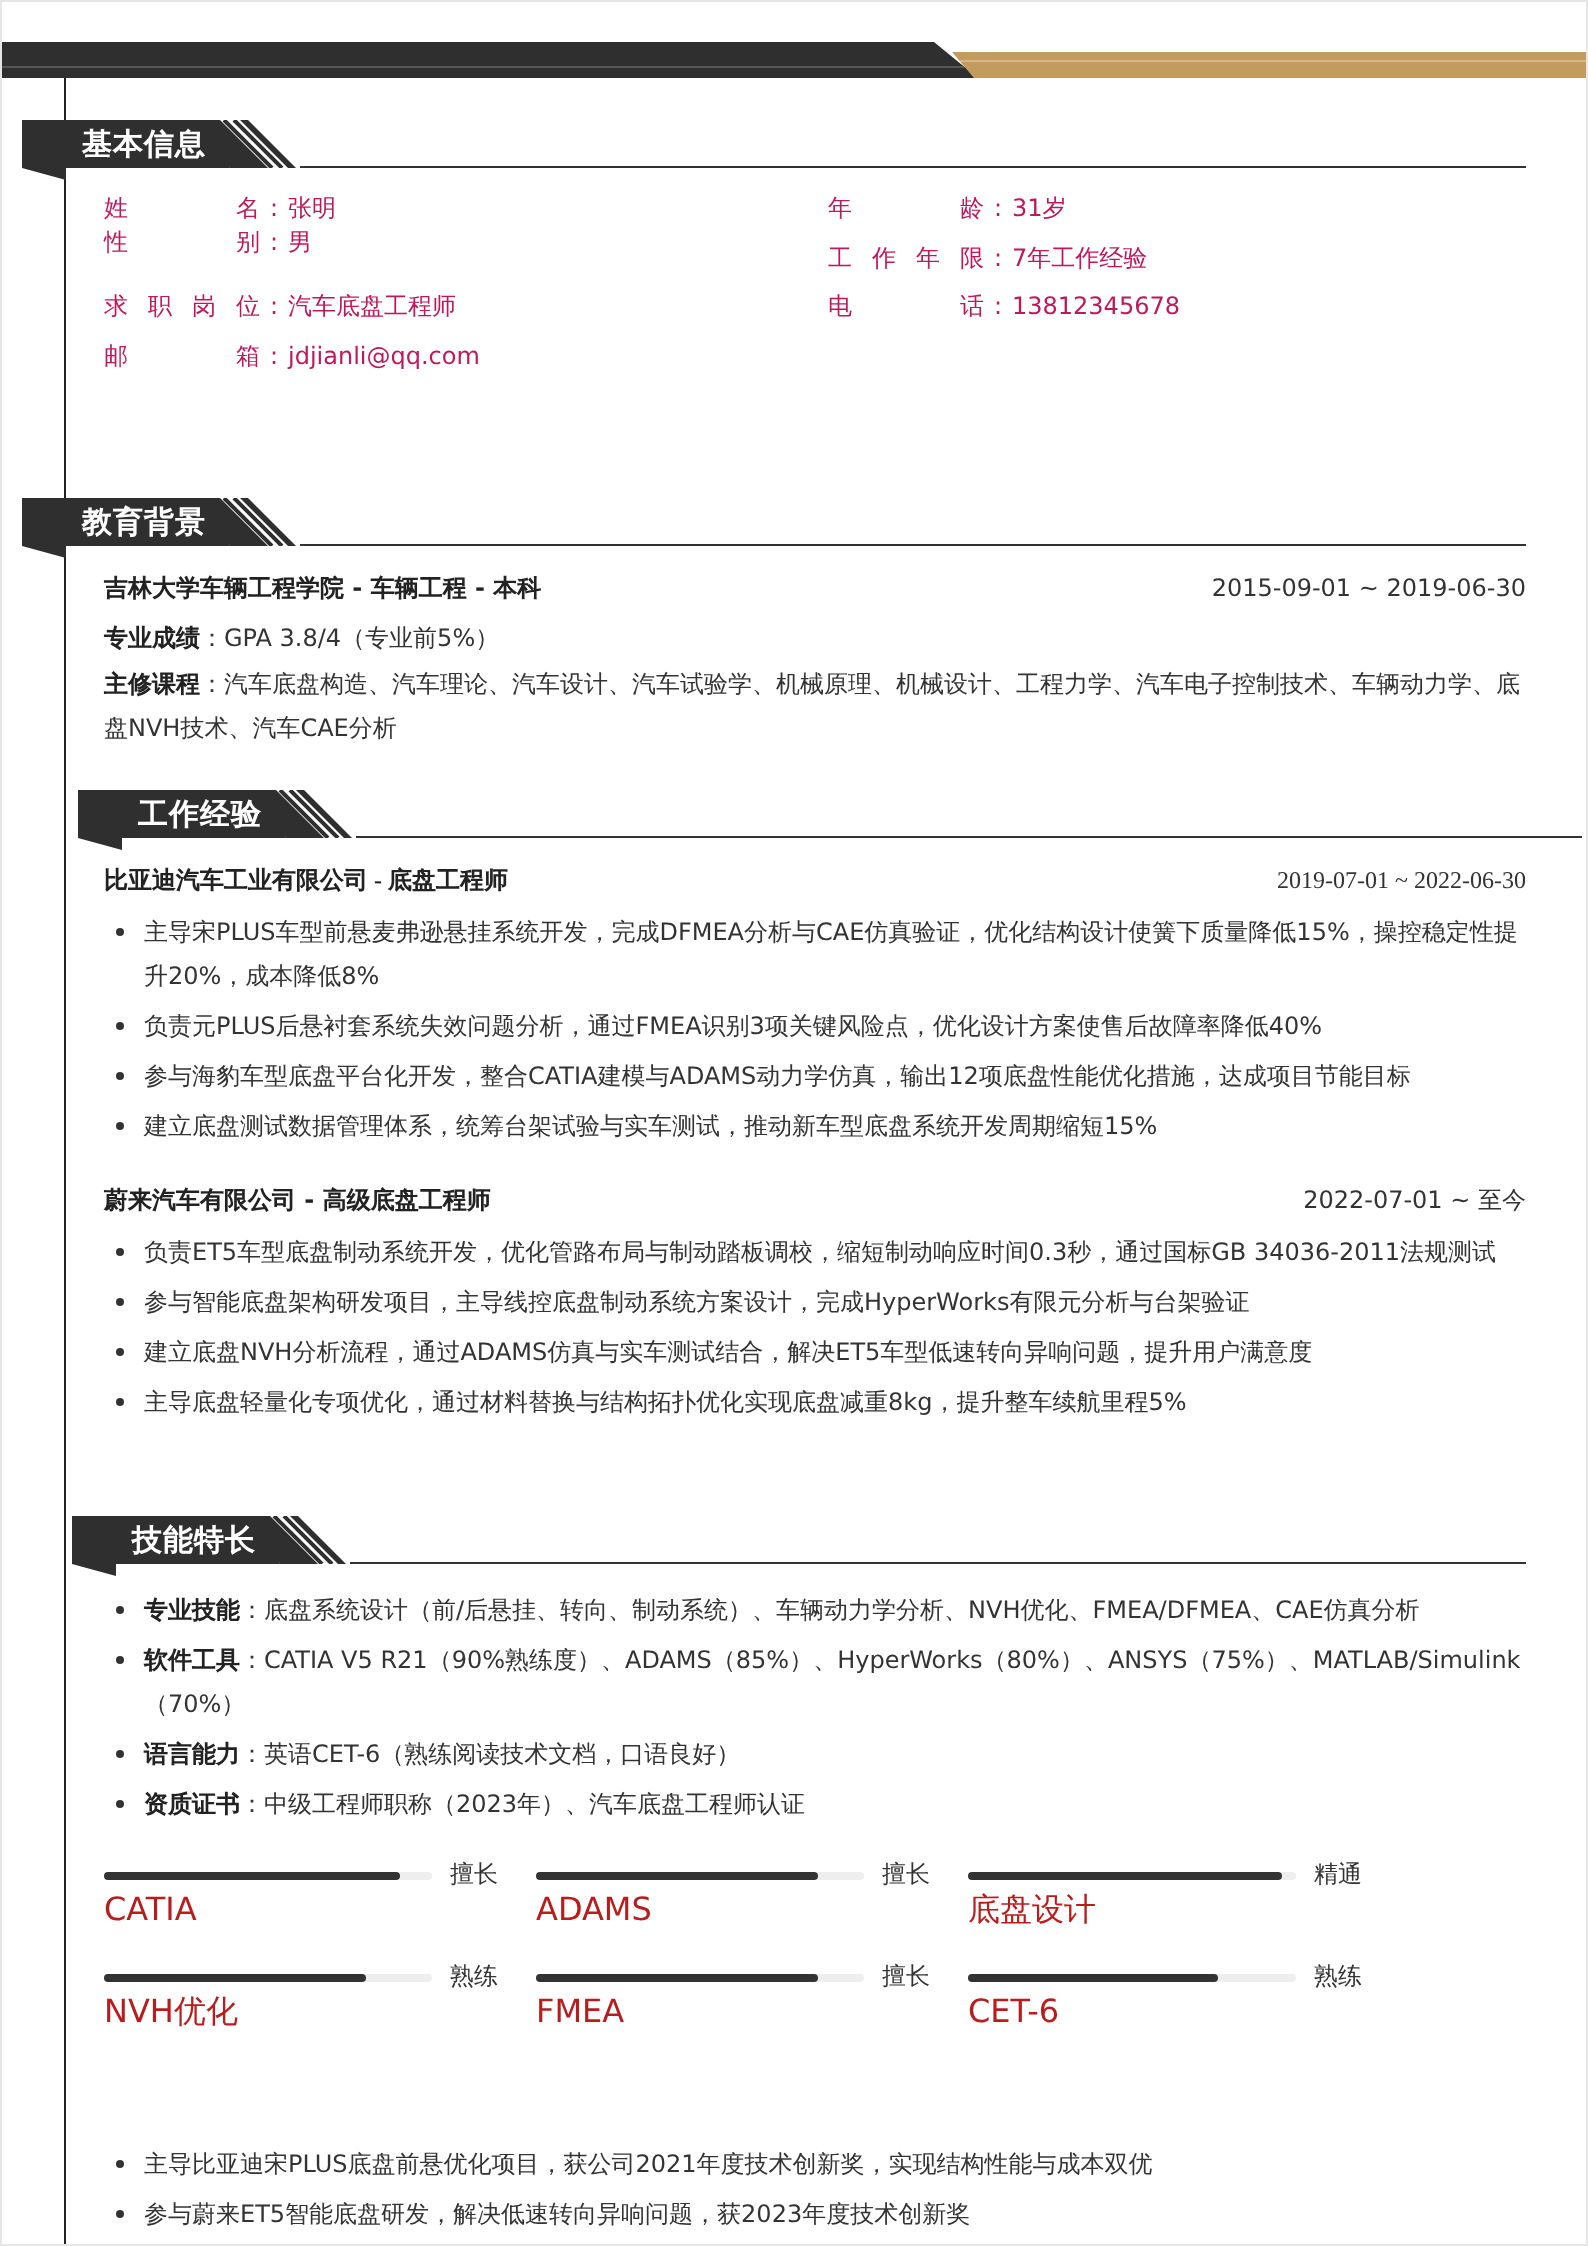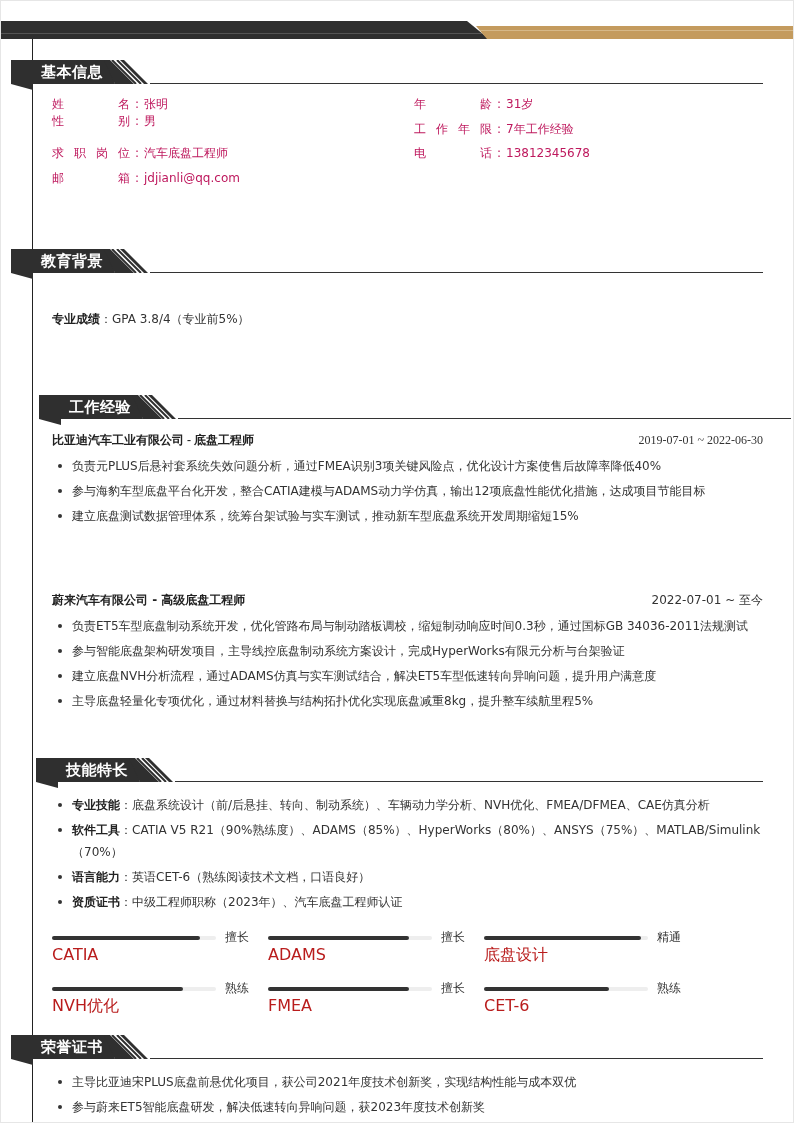--- a/index.html
+++ b/index.html
@@ -135,22 +135,29 @@
         <polygon points="0,0 6,0 30,24 11,24" fill="#2f2f2f"></polygon>
         <line x1="8" y1="0" x2="32" y2="24" stroke="#2f2f2f" stroke-width="2"></line>
         <line x1="13" y1="0" x2="37" y2="24" stroke="#2f2f2f" stroke-width="2"></line>
         <polygon points="16,0 20,0 44,24 40,24" fill="#2f2f2f"></polygon>
       </svg>
       <span class="sec-title">教育背景</span>
       <div class="sec-line"></div>
     </div>
   </div>
 
+  <div class="row-flex" style="top:284px;">
+    <span class="strong">吉林大学车辆工程学院 - 车辆工程 - 本科</span>
+    <span class="date">2015-09-01 ~ 2019-06-30</span>
+  </div>
   <div class="para" style="top:308px;">
     <span class="strong">专业成绩</span><span>：GPA 3.8/4（专业前5%）</span>
+  </div>
+  <div class="para" style="top:331px;">
+    <span class="strong">主修课程</span><span>：汽车底盘构造、汽车理论、汽车设计、汽车试验学、机械原理、机械设计、工程力学、汽车电子控制技术、车辆动力学、底盘NVH技术、汽车CAE分析</span>
   </div>
 
   <div class="section" style="top:393px;margin-left:28px;">
     <div class="sec-head">
       <div class="sec-tab"></div>
       <div class="sec-fold"></div>
       <svg class="sec-stripes" viewBox="0 0 50 24">
         <polygon points="0,0 6,0 30,24 11,24" fill="#2f2f2f"></polygon>
         <line x1="8" y1="0" x2="32" y2="24" stroke="#2f2f2f" stroke-width="2"></line>
         <line x1="13" y1="0" x2="37" y2="24" stroke="#2f2f2f" stroke-width="2"></line>
@@ -159,20 +166,21 @@
       <span class="sec-title">工作经验</span>
       <div class="sec-line"></div>
     </div>
   </div>
 
   <div class="row-flex" style="top:430px;font-family:Liberation Serif, serif;">
     <span class="strong">比亚迪汽车工业有限公司 - 底盘工程师</span>
     <span class="date">2019-07-01 ~ 2022-06-30</span>
   </div>
   <ul class="bullets" style="top:455px;">
+    <li>主导宋PLUS车型前悬麦弗逊悬挂系统开发，完成DFMEA分析与CAE仿真验证，优化结构设计使簧下质量降低15%，操控稳定性提升20%，成本降低8%</li>
     <li>负责元PLUS后悬衬套系统失效问题分析，通过FMEA识别3项关键风险点，优化设计方案使售后故障率降低40%</li>
     <li>参与海豹车型底盘平台化开发，整合CATIA建模与ADAMS动力学仿真，输出12项底盘性能优化措施，达成项目节能目标</li>
     <li>建立底盘测试数据管理体系，统筹台架试验与实车测试，推动新车型底盘系统开发周期缩短15%</li>
   </ul>
 
   <div class="row-flex" style="top:590px;">
     <span class="strong">蔚来汽车有限公司 - 高级底盘工程师</span>
     <span class="date">2022-07-01 ~ 至今</span>
   </div>
   <ul class="bullets" style="top:615px;">
@@ -242,34 +250,20 @@
     </div>
     <div class="skill" style="left:484px; top:981px;">
       <div class="track">
           <div class="fill" style="width:76%;"></div>
         </div>
       <span class="level">熟练</span>
       <span class="name">CET-6</span>
     </div>
   </div>
 
-  <div class="section" style="top:1033px;">
-    <div class="sec-head">
-      <div class="sec-tab"></div>
-      <div class="sec-fold"></div>
-      <svg class="sec-stripes" viewBox="0 0 50 24">
-        <polygon points="0,0 6,0 30,24 11,24" fill="#2f2f2f"></polygon>
-        <line x1="8" y1="0" x2="32" y2="24" stroke="#2f2f2f" stroke-width="2"></line>
-        <line x1="13" y1="0" x2="37" y2="24" stroke="#2f2f2f" stroke-width="2"></line>
-        <polygon points="16,0 20,0 44,24 40,24" fill="#2f2f2f"></polygon>
-      </svg>
-      <span class="sec-title">荣誉证书</span>
-      <div class="sec-line"></div>
-    </div>
-  </div>
 
   <ul class="bullets" style="top:1071px;">
     <li>主导比亚迪宋PLUS底盘前悬优化项目，获公司2021年度技术创新奖，实现结构性能与成本双优</li>
     <li>参与蔚来ET5智能底盘研发，解决低速转向异响问题，获2023年度技术创新奖</li>
   </ul>
 
   <div class="page-border"></div>
 </div>
 
 </body></html>

